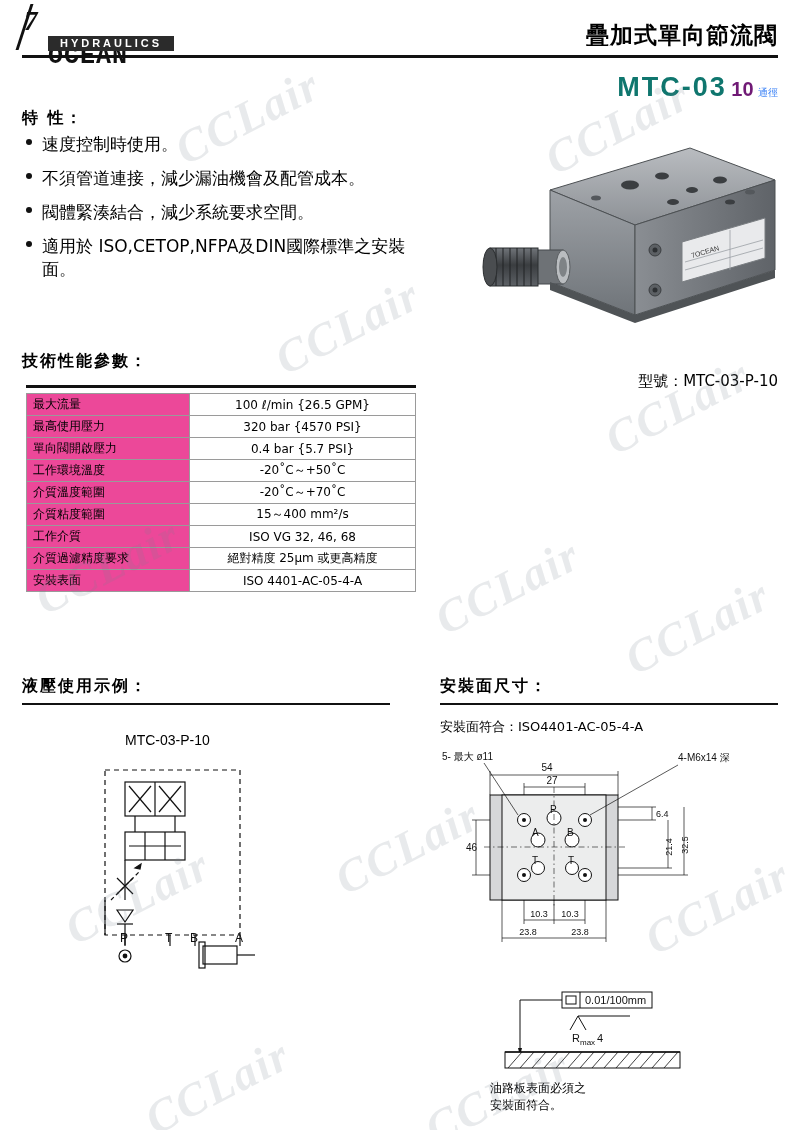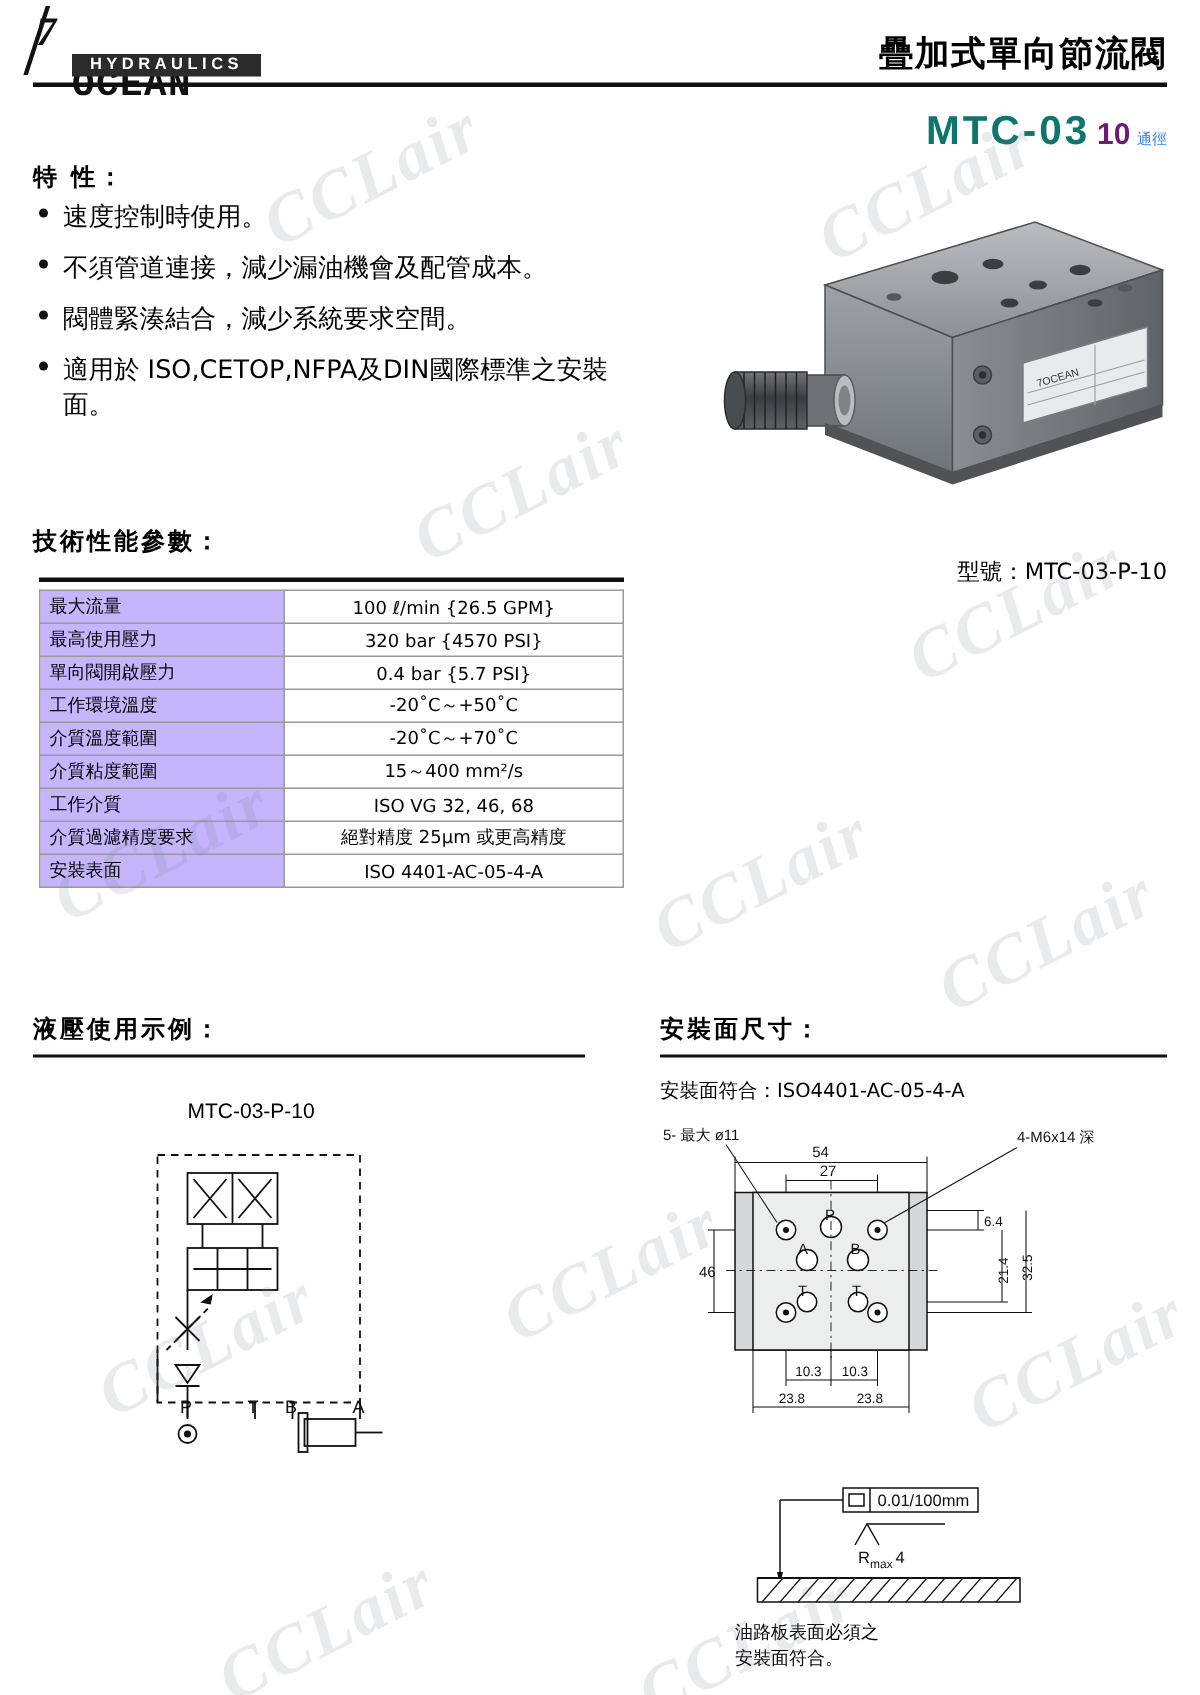--- a/index.html
+++ b/index.html
@@ -76,21 +76,21 @@
   }
   
   .spec{
     position:absolute;left:26px;top:393px;width:390px;
     border-collapse:collapse;font-size:12px;
   }
   .spec td{
     border:1px solid #9a9a9a;height:21px;padding:0 6px;
     font-family:"DejaVu Sans",sans-serif;
   }
-  .spec td.k{width:150px;background:#c4b5fd;}
+  .spec td.k{width:150px;background:#ec4899;}
   .spec td.v{text-align:center;background:#ffffff;}
   .spec-top{position:absolute;left:26px;top:385px;width:390px;height:3px;background:#111;}
   
   .hyd-label{
     position:absolute;left:125px;top:732px;font-size:14px;
     font-family:"Liberation Sans",sans-serif;
   }
   .mount-note{
     position:absolute;left:440px;top:718px;font-size:13px;
     font-family:"DejaVu Sans",sans-serif;

